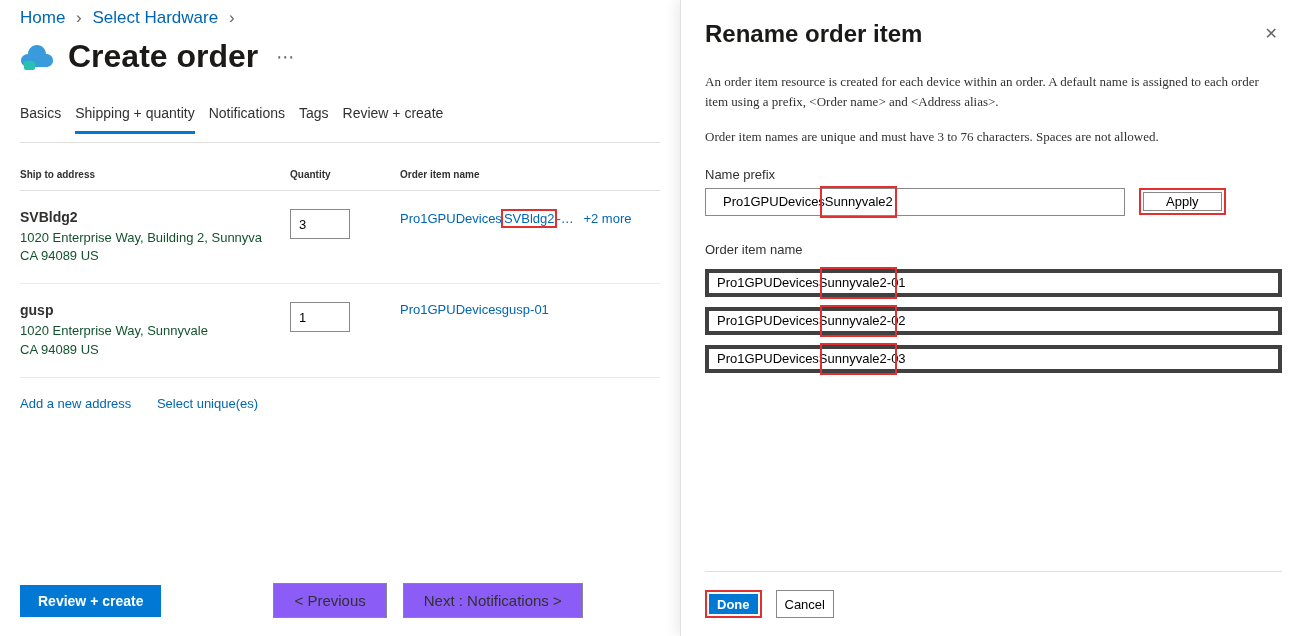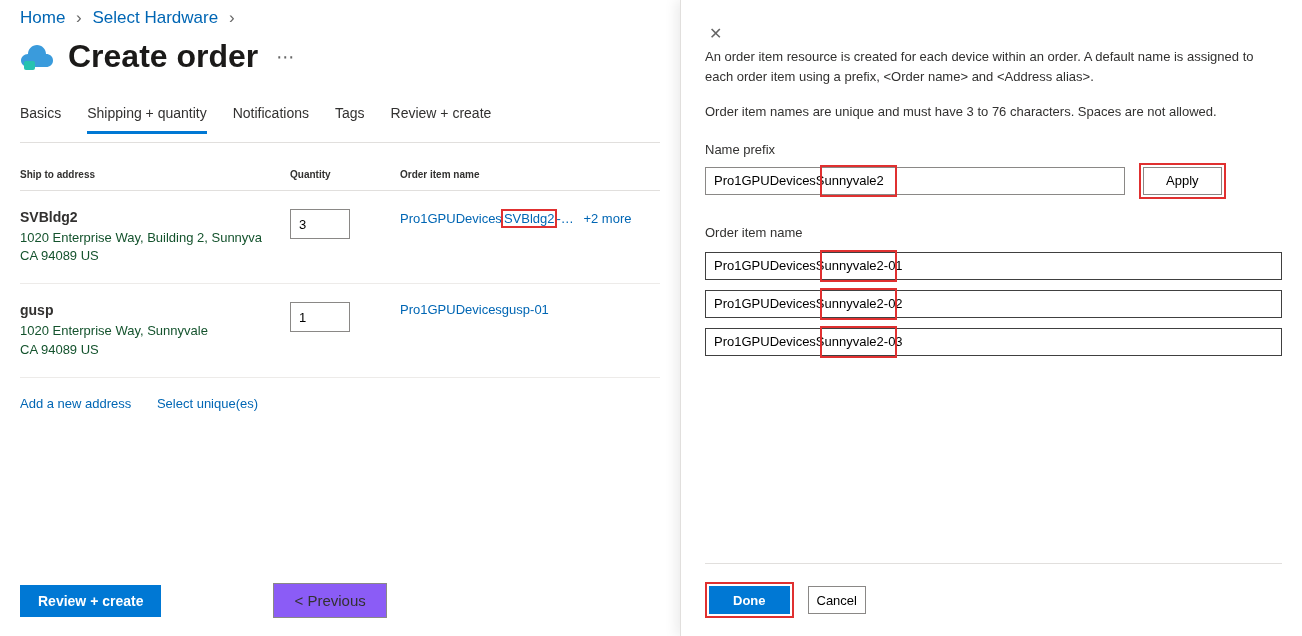--- a/index.html
+++ b/index.html
@@ -30,21 +30,21 @@
   .breadcrumb .bc-link { color: #0066b4; cursor: pointer; }
   .breadcrumb .chev { color:#666; margin:0 6px; }
 
   .title-row { display:flex; align-items:center; gap:14px; margin-bottom:22px; }
   .cloud-icon {
     width:34px; height:34px; display:flex; align-items:center; justify-content:center;
   }
   h1.title { font-size:32px; font-weight:600; color:#1b1a19; }
   .more-dots { font-size:18px; color:#666; cursor:pointer; padding:0 4px; }
 
-  .tabs { display:flex; gap:26px; border-bottom:0; margin-bottom:8px; }
+  .tabs { display:flex; gap:14px; border-bottom:0; margin-bottom:8px; }
   .tab {
     font-size:14px; color:#323130; padding:8px 0 10px 0; cursor:pointer;
     border-bottom:3px solid transparent;
   }
   .tab.active { border-bottom:3px solid #0078d4; font-weight:400; }
 
   .hr { border:none; border-top:1px solid #e1dfdd; margin-bottom:16px; }
 
   .blurb { font-size:13px; color:#323130; line-height:1.45; margin-bottom:20px; }
 
@@ -95,54 +95,54 @@
     position:absolute; right:0; top:0; width:622px; height:636px;
     background:#fff; border-left:1px solid #e1dfdd;
     box-shadow: -4px 0 12px rgba(0,0,0,0.08);
     padding:20px 20px 0 24px;
     display:flex; flex-direction:column;
   }
   .panel-head { display:flex; justify-content:space-between; align-items:flex-start; }
   h2.panel-title { font-size:24px; font-weight:600; color:#1b1a19; margin-bottom:24px; }
   .close-x { font-size:16px; color:#666; cursor:pointer; padding:4px; }
 
-  .panel-p { font-size:13px; color:#323130; line-height:1.5; margin-bottom:16px; }
+  .panel-p { font-size:13px; color:#323130; line-height:1.5; margin-bottom:16px;font-family:Liberation Serif, serif; }
 
   .field-label { font-size:13px; color:#323130; margin-bottom:6px; margin-top:4px; }
   .prefix-row { display:flex; gap:14px; align-items:center; margin-bottom:22px; }
   .prefix-input-wrap { position:relative; width:420px; height:28px; }
   .prefix-input {
-    width:100%; height:28px; border:1px solid #8a8886; padding:0 8px; font-size:13px;
+    width:100%; height:28px; border:1px solid #8a8886; padding:0 17px; font-size:13px;
   }
   .red-overlay-prefix {
     position:absolute; top:-2px; left:115px; width:77px; height:32px;
     border:2px solid #e03030; pointer-events:none;
   }
   .apply-btn {
-    background:#fff; border:1px solid #8a8886; height:28px; padding:0 22px;
+    background:#fff; border:1px solid #8a8886; height:19px; padding:0 22px;
     font-size:13px; cursor:pointer;
   }
   .red-box-apply { border:2px solid #e03030; padding:2px; display:inline-block; }
 
   .item-inputs { display:flex; flex-direction:column; gap:10px; margin-top:6px; }
   .item-input-wrap { position:relative; }
   .item-input {
-    width:100%; height:28px; border:1px solid #404040; padding:0 8px; font-size:13px;
+    width:100%; height:28px; border:4px solid #404040; padding:0 8px; font-size:13px;
   }
   .red-overlay-item {
     position:absolute; top:-2px; left:115px; width:77px; height:32px;
     border:2px solid #e03030; pointer-events:none;
   }
 
   .panel-footer {
     margin-top:auto; padding:18px 0; border-top:1px solid #e1dfdd;
     display:flex; gap:14px; align-items:center;
   }
   .done-btn {
-    background:#0078d4; color:#fff; border:none; height:28px; padding:0 24px;
+    background:#0078d4; color:#fff; border:none; height:20px; padding:0 8px;
     font-size:13px; font-weight:600; cursor:pointer;
   }
   .red-box-done { border:2px solid #e03030; padding:2px; display:inline-block; }
   .cancel-btn {
     background:#fff; border:1px solid #8a8886; height:28px; padding:0 8px;
     font-size:13px; cursor:pointer;
   }
 </style>
 </head>
 <body>
@@ -216,25 +216,27 @@
 
   <div class="add-links">
     <span>Add a new address</span>
     <span>Select unique(es)</span>
   </div>
 
   <div class="footer-left">
     <button class="btn-primary">Review + create</button>
     <span class="footer-gap"></span>
     <button class="btn-secondary">&lt; Previous</button>
+    <button class="btn-secondary">Next : Notifications &gt;</button>
   </div>
 </div>
 
 <div class="panel">
   <div class="panel-head">
+    <h2 class="panel-title">Rename order item</h2>
     <span class="close-x">✕</span>
   </div>
 
   <p class="panel-p">An order item resource is created for each device within an order. A default name is assigned to each order item using a prefix, &lt;Order name&gt; and &lt;Address alias&gt;.</p>
   <p class="panel-p">Order item names are unique and must have 3 to 76 characters. Spaces are not allowed.</p>
 
   <div class="field-label">Name prefix</div>
   <div class="prefix-row">
     <div class="prefix-input-wrap">
       <input class="prefix-input" value="Pro1GPUDevicesSunnyvale2" style="">

